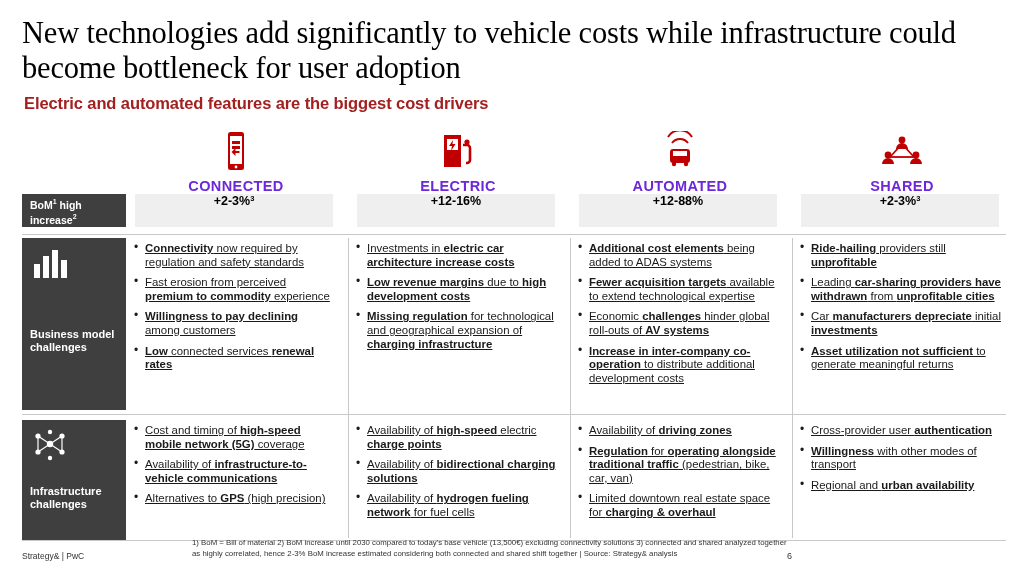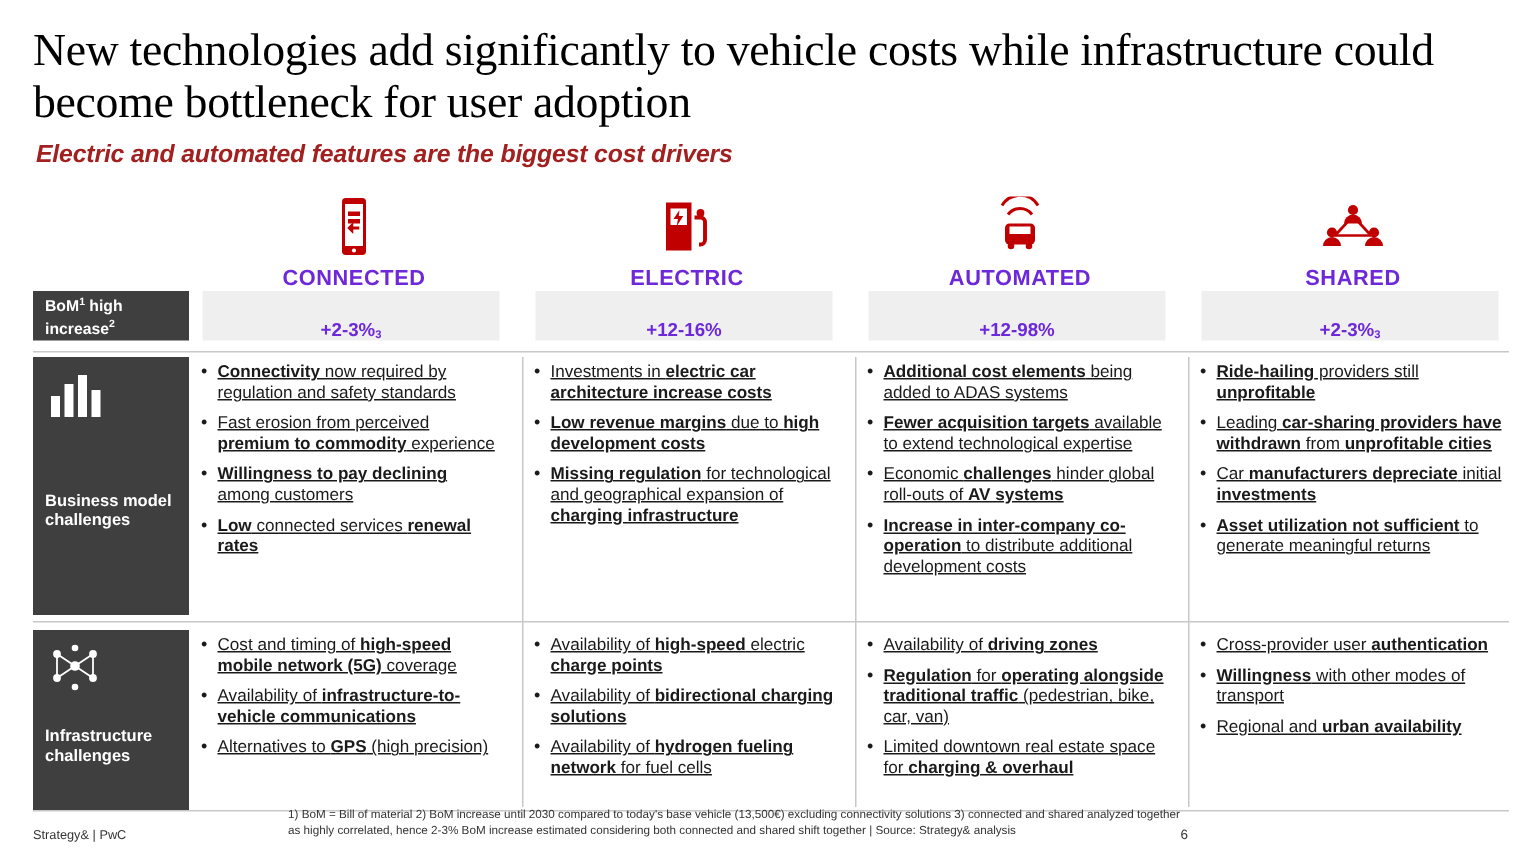--- a/index.html
+++ b/index.html
@@ -18,21 +18,20 @@
     position:absolute;left:22px;top:16px;width:980px;
     font-family:"Liberation Serif", serif;
     font-size:30.5px;line-height:35px;
     font-weight:400;color:#000;
     letter-spacing:-0.2px;
   }
   .subtitle{
     position:absolute;left:24px;top:94px;
     font-size:16.5px;font-weight:bold;color:#a32020;
     letter-spacing:-0.1px;
-    font-style:italic;
   }
 
   
   .col-head{
     position:absolute;top:130px;width:208px;text-align:center;
   }
   .col-icon{height:42px;display:flex;align-items:center;justify-content:center;}
   .col-title{
     margin-top:6px;font-size:14.5px;font-weight:bold;color:#6d28d9;
     letter-spacing:0.4px;
@@ -41,22 +40,22 @@
   
   .bom-label{
     position:absolute;left:22px;top:194px;width:104px;height:33px;
     background:#3f3f3f;color:#fff;font-size:10.5px;font-weight:bold;
     line-height:12.5px;display:flex;align-items:center;
     padding-left:8px;box-sizing:border-box;
   }
   .bom-label sup{font-size:7px;}
   .bom-cell{
     position:absolute;top:194px;height:33px;width:198px;
-    background:#efefef;display:flex;align-items:flex-end;justify-content:center;
-    font-size:12.5px;font-weight:bold;color:#6d28d9;
+    background:#efefef;display:flex;align-items:flex-start;justify-content:center;
+    font-size:12.5px;font-weight:bold;color:#000000;
   }
   .bom-cell sup{font-size:7.5px;}
 
   
   .row-label{
     position:absolute;left:22px;width:104px;background:#3f3f3f;color:#fff;
     box-sizing:border-box;padding:8px 8px 8px 8px;
   }
   .row-label .ricon{height:40px;display:flex;align-items:flex-start;}
   .row-label .rtext{
@@ -171,21 +170,21 @@
 
   <div class="bom-cell" style="left:135px">
     <span>+2-3%</span>
       <sup>3</sup>
   </div>
   <div class="bom-cell" style="left:357px">
     <span>+12-16%</span>
       <sup></sup>
   </div>
   <div class="bom-cell" style="left:579px">
-    <span>+12-98%</span>
+    <span>+12-88%</span>
       <sup></sup>
   </div>
   <div class="bom-cell" style="left:801px">
     <span>+2-3%</span>
       <sup>3</sup>
   </div>
 
   <div class="row-label" id="row-label-business">
     <div class="ricon">
       <svg width="40" height="34" viewBox="0 0 40 34">

